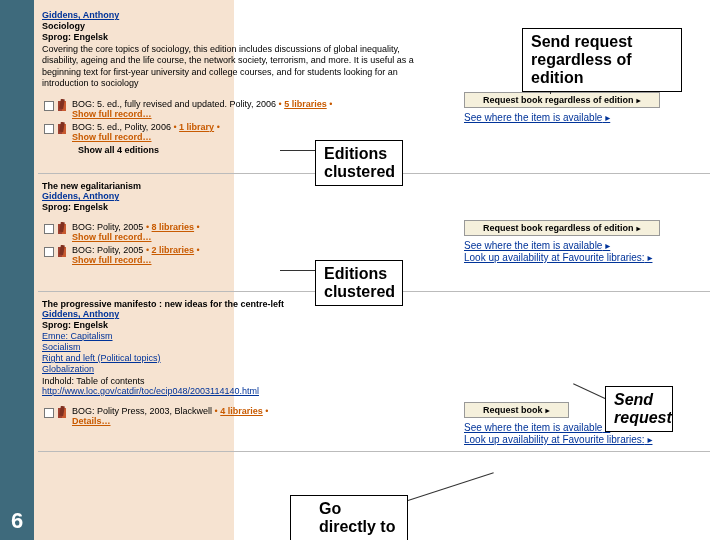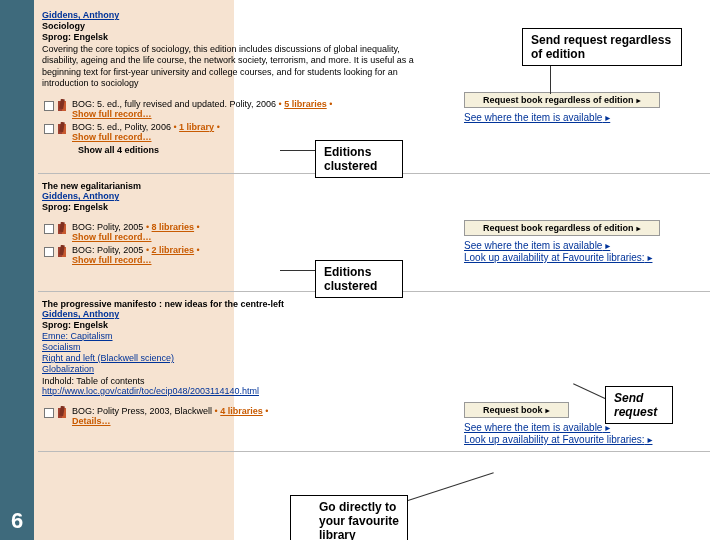--- a/index.html
+++ b/index.html
@@ -105,21 +105,21 @@
     display: block;
     font-size: 10px;
     margin-top: 1px;
   }
 
   .callout {
     position: absolute;
     border: 1px solid #000;
     background: #fff;
     padding: 4px 8px;
-    font-size: 12px;
+    font-size: 16px;
     font-weight: bold;
     z-index: 10;
   }
   .callout-line {
     position: absolute;
     background: #333;
     z-index: 9;
   }
 </style>
 </head>
@@ -213,21 +213,21 @@
     </div>
   </div>
 
   <div class="record" style="min-height:160px;">
     <div class="rec-left">
       <div class="author">The progressive manifesto : new ideas for the centre-left</div>
       <div><a class="title-link">Giddens, Anthony</a></div>
       <div class="lang">Sprog: Engelsk</div>
       <a class="subjects">Emne: Capitalism</a>
       <a class="subjects">Socialism</a>
-      <a class="subjects">Right and left (Blackwell science)</a>
+      <a class="subjects">Right and left (Political topics)</a>
       <a class="subjects">Globalization</a>
       <div class="indhold">Indhold: Table of contents</div>
       <a class="url">http://www.loc.gov/catdir/toc/ecip048/2003114140.html</a>
 
       <div class="editions">
         <div class="ed-row">
           <div class="checkbox"></div>
           <svg class="book-icon" viewBox="0 0 14 14">
               <rect x="2" y="2" width="4" height="10" fill="#a04030"></rect>
               <rect x="6" y="2" width="4" height="10" fill="#c85a30"></rect>

